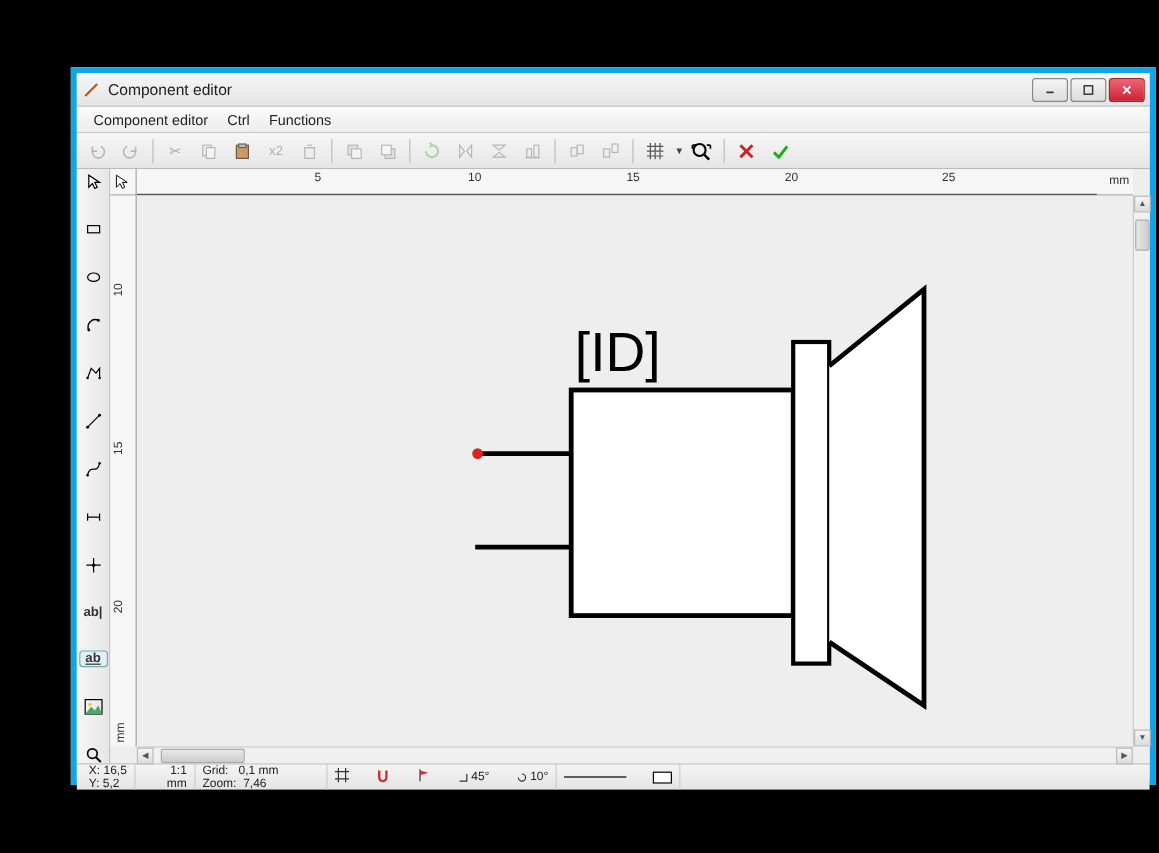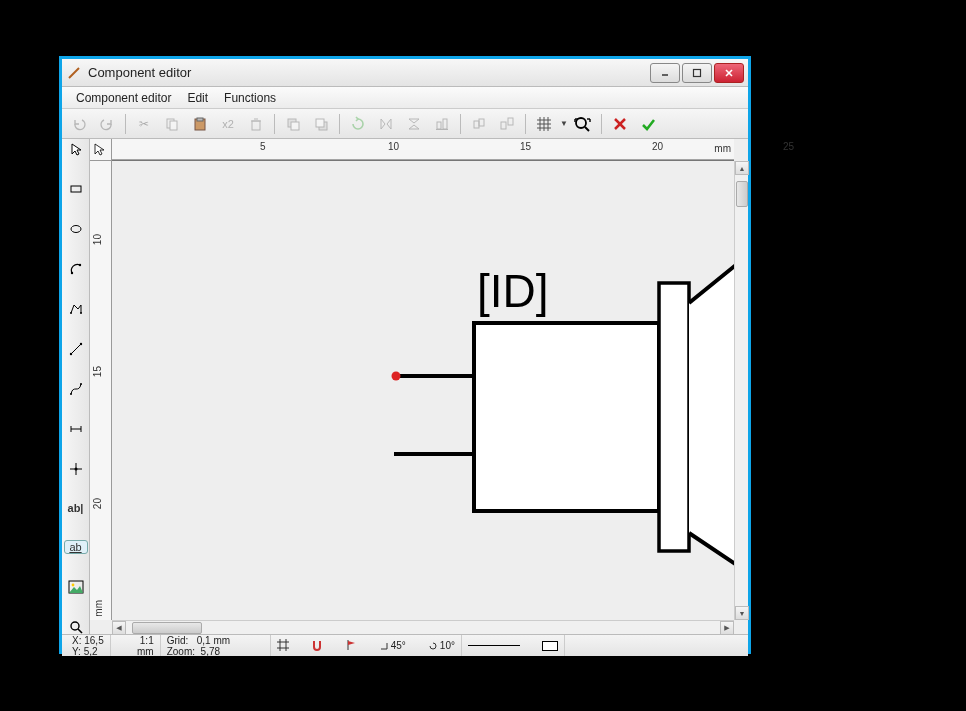--- a/index.html
+++ b/index.html
@@ -9,24 +9,24 @@
     font-size: 12px;
     width: 966px;
     height: 711px;
     overflow: hidden;
     position: relative;
   }
   .window {
     position: absolute;
     left: 59px;
     top: 56px;
-    width: 692px;
+    width: 904px;
     height: 598px;
     background: #eee;
-    border: 3px solid #0ea5e9;
+    border: 5px solid #0ea5e9;
     box-shadow: 0 0 8px rgba(0,0,0,.5);
   }
   .titlebar {
     height: 28px;
     background: linear-gradient(to bottom, #f7f7f7, #e4e4e4);
     display: flex;
     align-items: center;
     padding: 0 4px;
     border-bottom: 1px solid #bbb;
   }
@@ -232,21 +232,21 @@
         <svg width="10" height="10">
             <line x1="2" y1="2" x2="8" y2="8" stroke="#fff" stroke-width="1.6"></line>
             <line x1="8" y1="2" x2="2" y2="8" stroke="#fff" stroke-width="1.6"></line>
           </svg>
       </div>
     </div>
   </div>
 
   <div class="menubar">
     <div class="menu-item">Component editor</div>
-    <div class="menu-item">Edit</div>
+    <div class="menu-item">Ctrl</div>
     <div class="menu-item">Functions</div>
   </div>
 
   <div class="toolbar">
     <div class="tb-btn disabled">
         <svg width="16" height="16">
           <path d="M11 4 A5 5 0 1 1 4 8" fill="none" stroke="#666" stroke-width="1.4"></path>
           <path d="M4 4 L4 8 L8 8" fill="none" stroke="#666" stroke-width="1.4"></path>
         </svg>
       </div>
@@ -426,21 +426,21 @@
           </svg>
         </div>
       <div class="side-btn">
           <svg width="14" height="14">
             <line x1="7" y1="1" x2="7" y2="13" stroke="#000"></line>
             <line x1="1" y1="7" x2="13" y2="7" stroke="#000"></line>
             <circle cx="7" cy="7" r="1.5" fill="#000"></circle>
           </svg>
         </div>
       <div class="side-btn" style="font-weight:bold;">ab|</div>
-      <div class="side-btn active" style="text-decoration:underline;font-weight:normal;">ab</div>
+      <div class="side-btn active" style="text-decoration:underline;font-weight:bold;">ab</div>
       <div class="side-btn">
           <svg width="16" height="14">
             <rect x="1" y="1" width="14" height="12" fill="none" stroke="#000"></rect>
             <circle cx="5" cy="5" r="1.4" fill="#fc0"></circle>
             <path d="M1 13 L6 7 L9 10 L12 6 L15 13 Z" fill="#4a6" stroke="none"></path>
           </svg>
         </div>
       <div class="side-btn">
           <svg width="14" height="14">
             <circle cx="6" cy="6" r="4" fill="none" stroke="#000" stroke-width="1.4"></circle>
@@ -527,21 +527,21 @@
     <div class="status-cell">
       <div><span>X:</span> <span>16,5</span></div>
       <div><span>Y:</span> <span>5,2</span></div>
     </div>
     <div class="status-cell" style="text-align:right;min-width:50px">
       <div>1:1</div>
       <div>mm</div>
     </div>
     <div class="status-cell" style="min-width:110px">
       <div><span>Grid:</span>&nbsp;&nbsp;&nbsp;<span>0,1 mm</span></div>
-      <div><span>Zoom:</span>&nbsp;&nbsp;<span>5,78</span></div>
+      <div><span>Zoom:</span>&nbsp;&nbsp;<span>7,46</span></div>
     </div>
     <div class="status-icons">
       <span><svg width="12" height="12">
             <g stroke="#333">
               <line x1="0" y1="3" x2="12" y2="3"></line>
               <line x1="0" y1="9" x2="12" y2="9"></line>
               <line x1="3" y1="0" x2="3" y2="12"></line>
               <line x1="9" y1="0" x2="9" y2="12"></line>
             </g>
           </svg></span>

